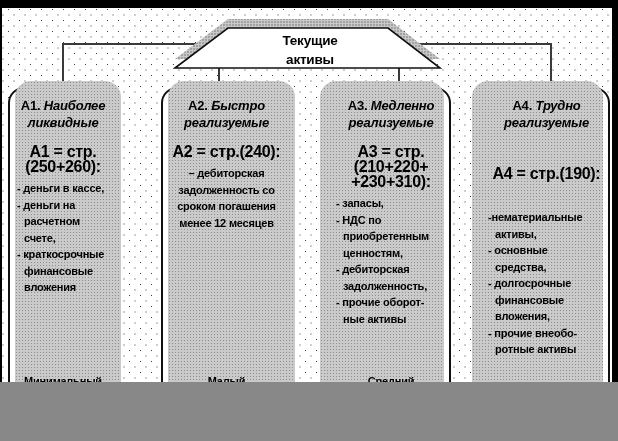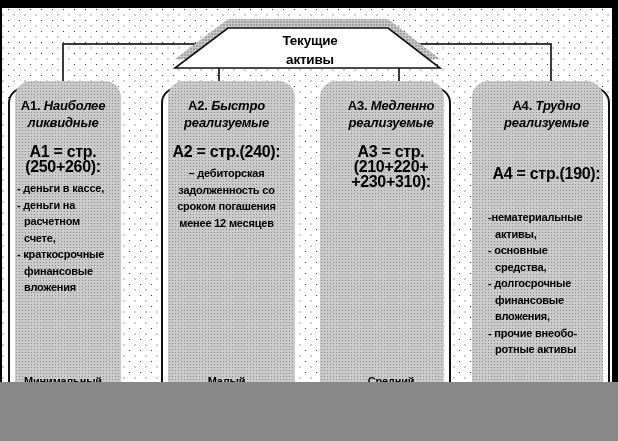--- a/index.html
+++ b/index.html
@@ -138,20 +138,30 @@
 риск</div>
   </div>
 
   <div class="box box-a3 shadow-left">
     <div class="box-header">
       <span>А3.</span>
       <span class="it">Медленно реализуемые</span>
     </div>
     <div class="box-formula">А3 = стр.(210+220+
 +230+310):</div>
+    <div class="box-items">
+      <div class="item">- запасы,</div>
+      <div class="item">- НДС по
+приобретенным
+ценностям,</div>
+      <div class="item">- дебиторская
+задолженность,</div>
+      <div class="item">- прочие оборот-
+ные активы</div>
+    </div>
     <div class="spacer"></div>
     <div class="risk-label">Средний
 риск</div>
   </div>
 
   <div class="box box-a4 shadow-left">
     <div class="box-header">
       <span>А4.</span>
       <span class="it">Трудно реализуемые</span>
     </div>

